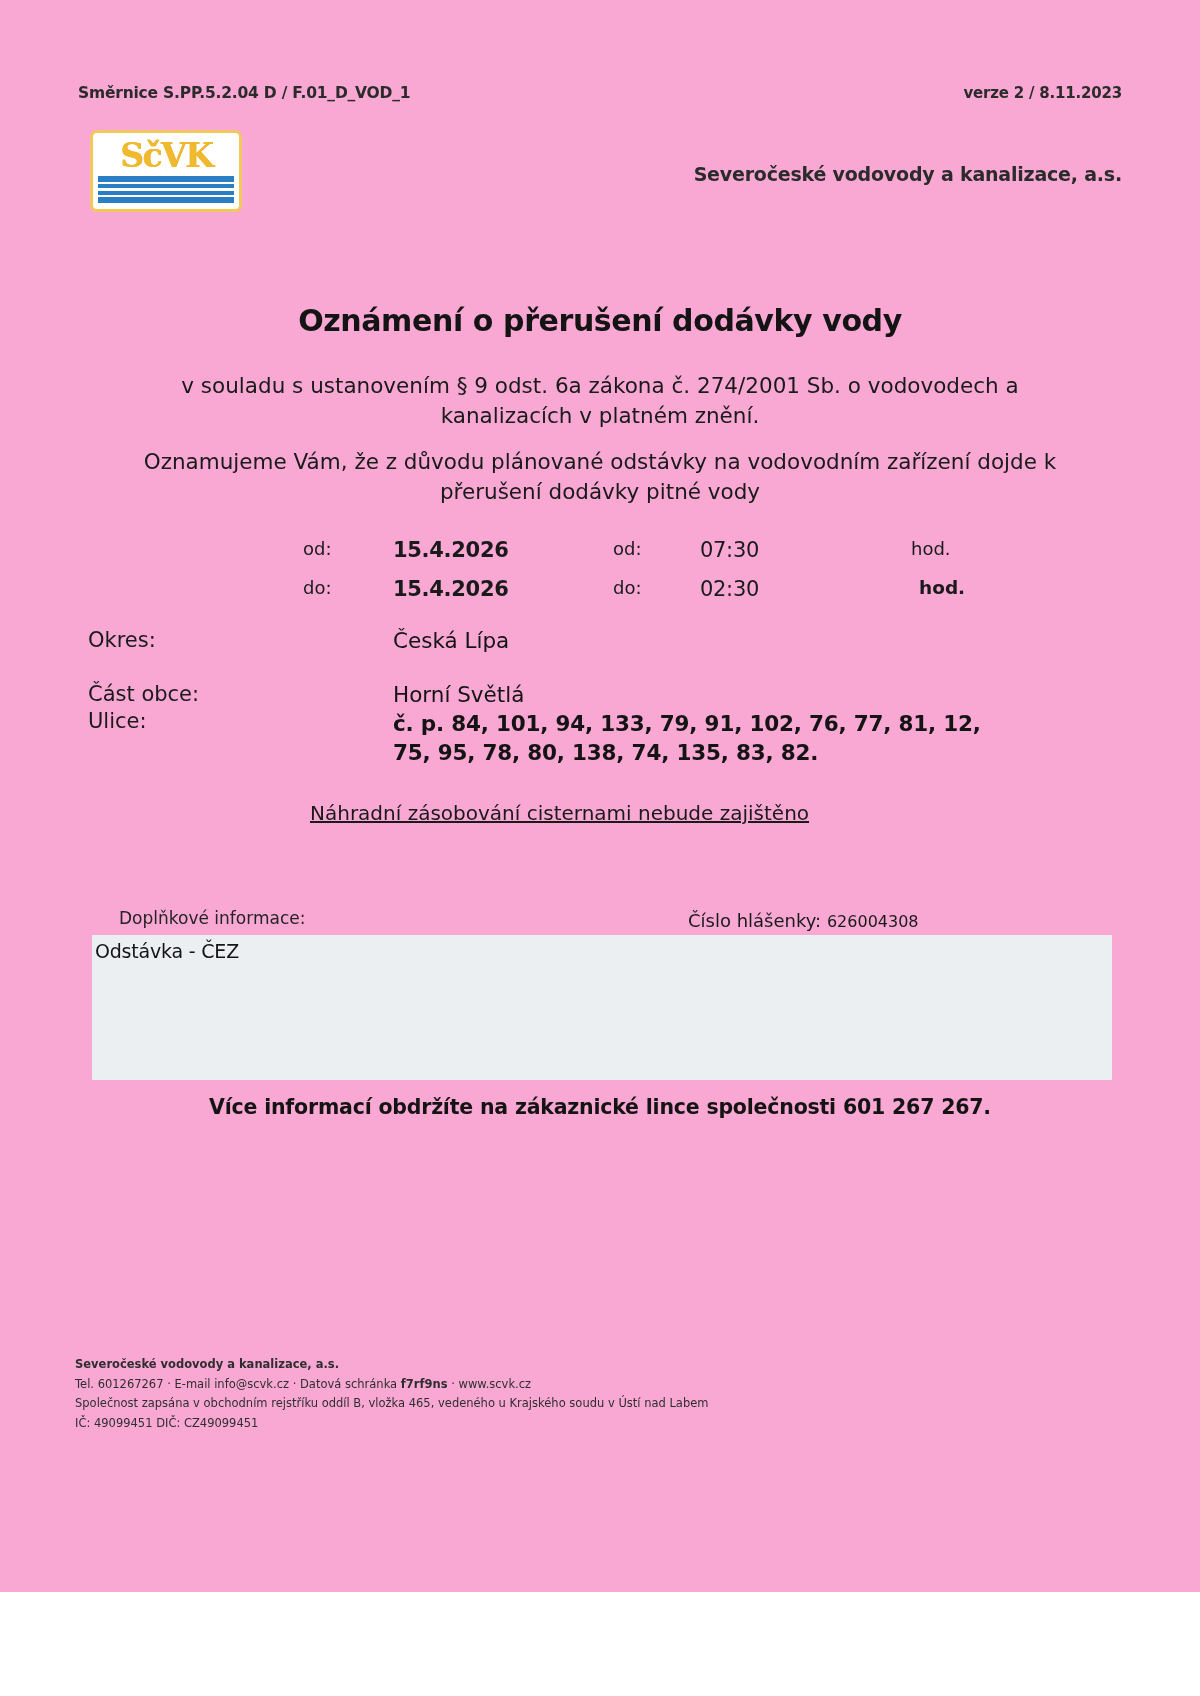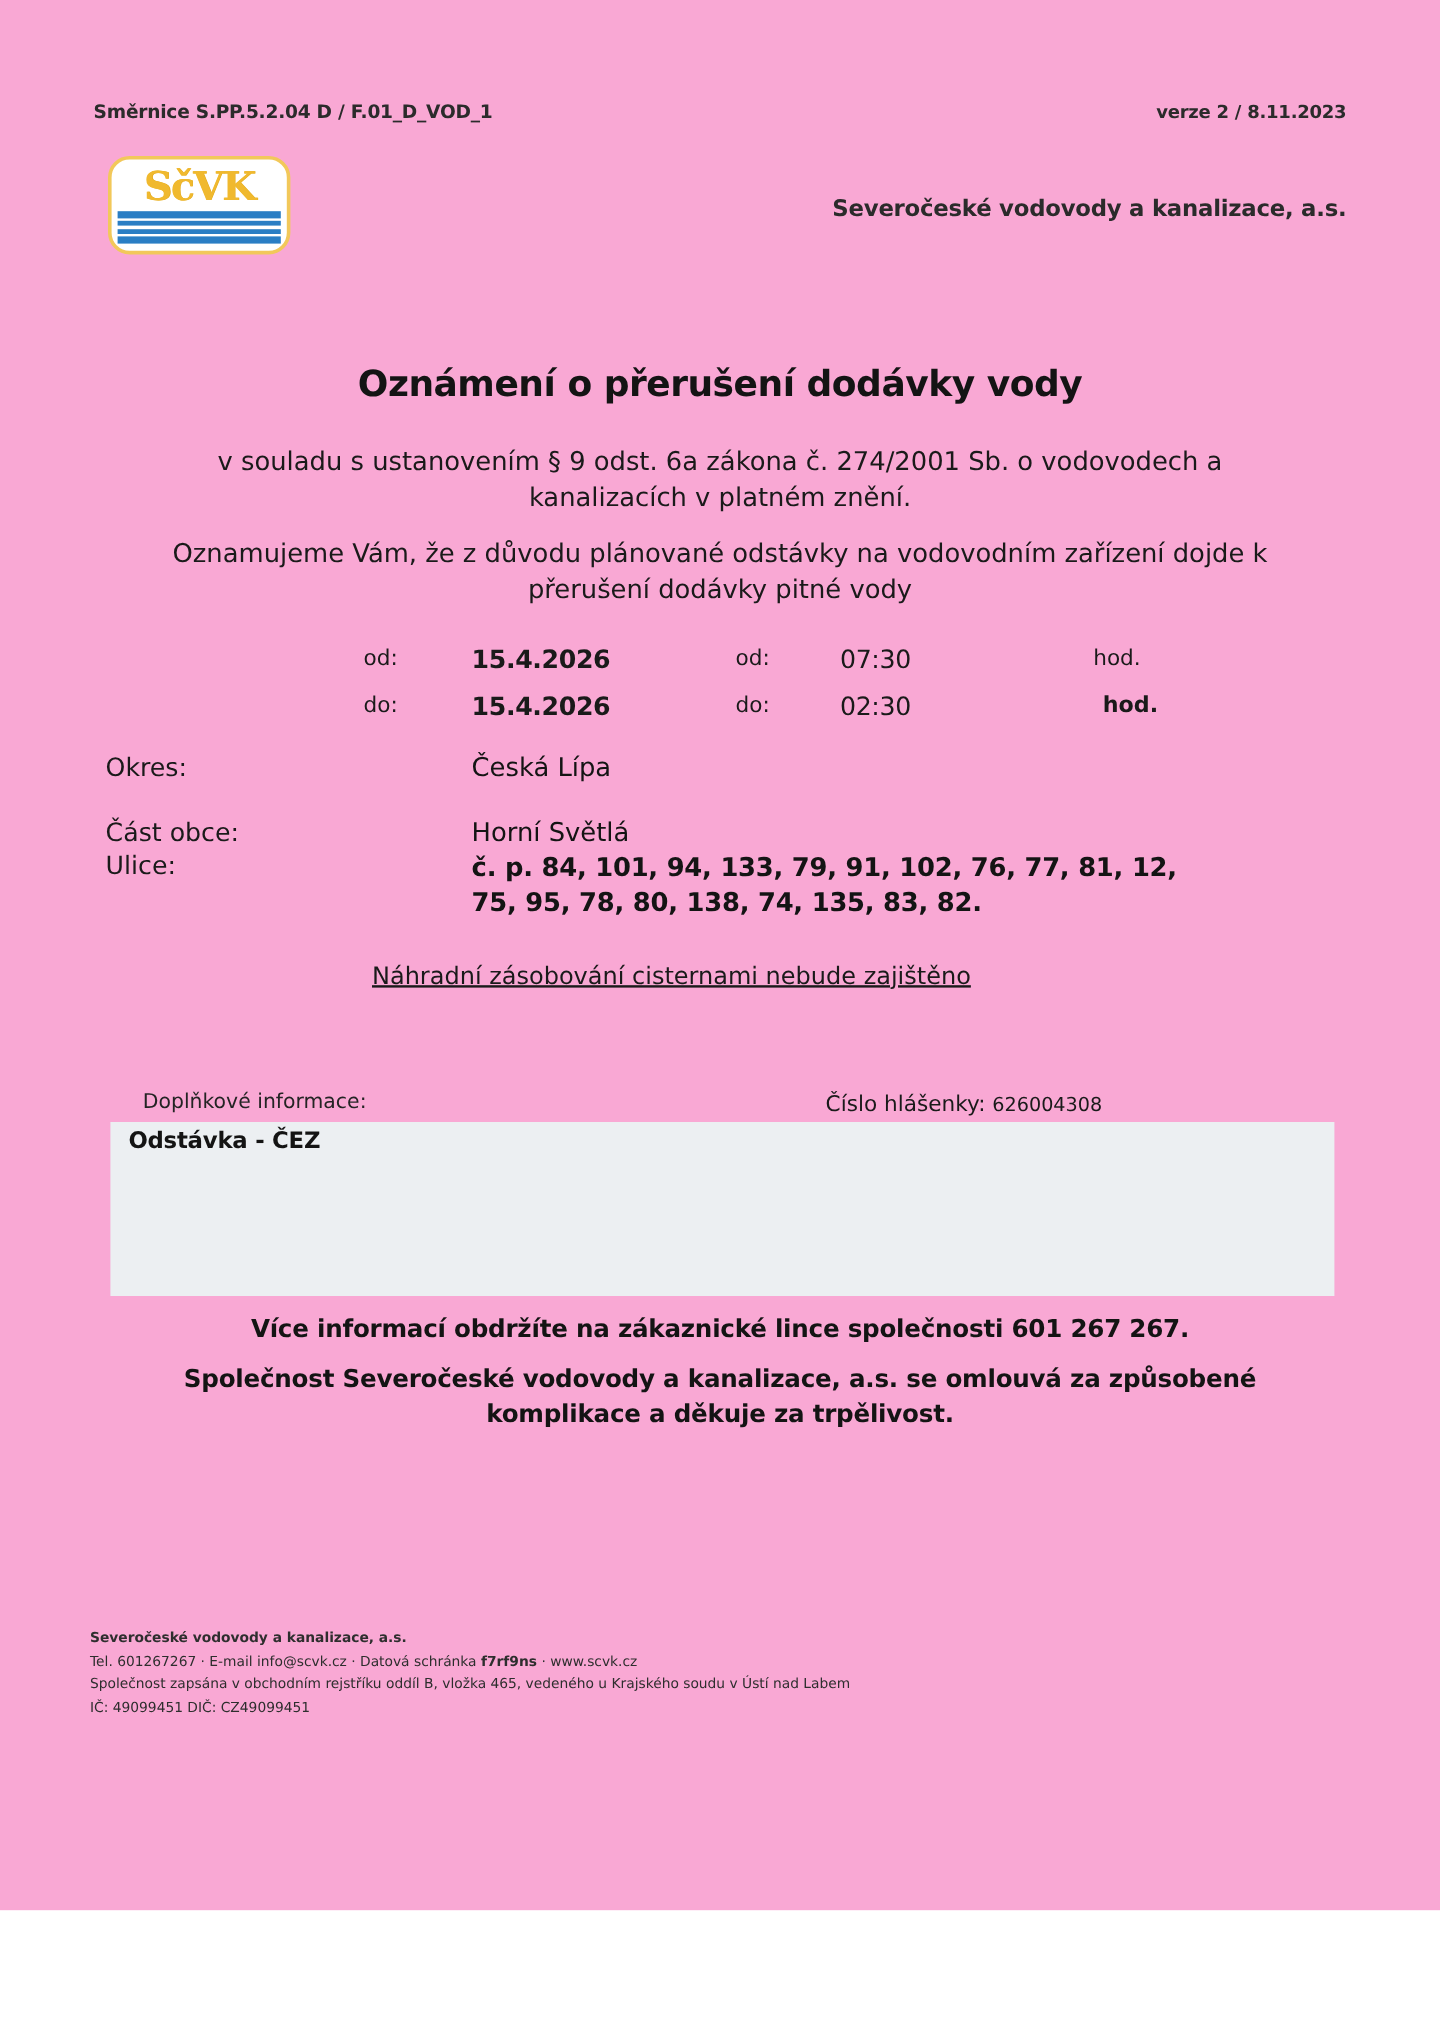--- a/index.html
+++ b/index.html
@@ -35,21 +35,21 @@
   .doc-header .right { font-size: 15px; }
 
   
   .logo-block {
     position: absolute;
     top: 130px;
     left: 90px;
     width: 152px;
     height: 82px;
     border: 3px solid #f2c85a;
-    border-radius: 18px;
+    border-radius: 7px;
     background: #ffffff;
     box-sizing: border-box;
     padding: 4px 5px 5px 5px;
     display: flex;
     flex-direction: column;
     justify-content: space-between;
   }
   .logo-word {
     font-family: "DejaVu Serif", serif;
     font-weight: 700;
@@ -195,24 +195,23 @@
     left: 92px;
     width: 1020px;
     height: 145px;
     background: #eceff2;
   }
   .suppl-value {
     position: absolute;
     top: 940px;
     left: 95px;
     font-size: 19px;
-    font-weight: 700;
-    color: #141414;
-    letter-spacing: -0.2px;
-    margin-left: 12px;
+    font-weight: 400;
+    color: #141414;
+    letter-spacing: -0.2px;
   }
 
   
   .closing1 {
     position: absolute;
     top: 1095px;
     left: 100px;
     right: 100px;
     text-align: center;
     font-size: 20.5px;
@@ -307,21 +306,20 @@
 
   <div class="suppl-label">Doplňkové informace:</div>
   <div class="cislo-wrap">
     <span>Číslo hlášenky:</span>
     <span class="num">626004308</span>
   </div>
   <div class="grey-box"></div>
   <div class="suppl-value">Odstávka - ČEZ</div>
 
   <div class="closing1">Více informací obdržíte na zákaznické lince společnosti  601 267 267.</div>
-  <div class="closing2">Společnost Severočeské vodovody a kanalizace, a.s. se omlouvá za způsobené komplikace a děkuje za trpělivost.</div>
 
   <div class="footer">
     <div class="ln1">Severočeské vodovody a kanalizace, a.s.</div>
     <div>
       <span>Tel. 601267267 · E-mail info@scvk.cz · Datová schránka </span><b>f7rf9ns</b><span> · www.scvk.cz</span>
     </div>
     <div>Společnost zapsána v obchodním rejstříku oddíl B, vložka 465, vedeného u Krajského soudu v Ústí nad Labem</div>
     <div>IČ: 49099451   DIČ: CZ49099451</div>
   </div>
 

